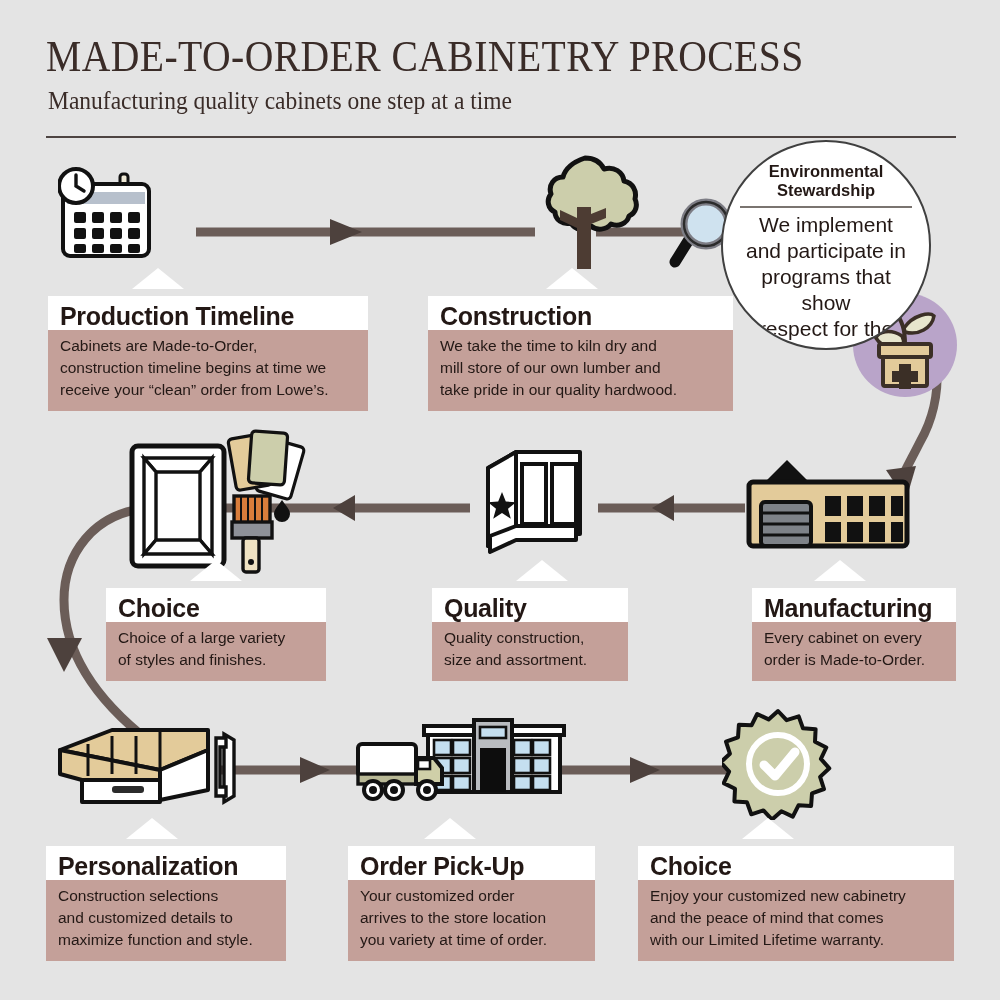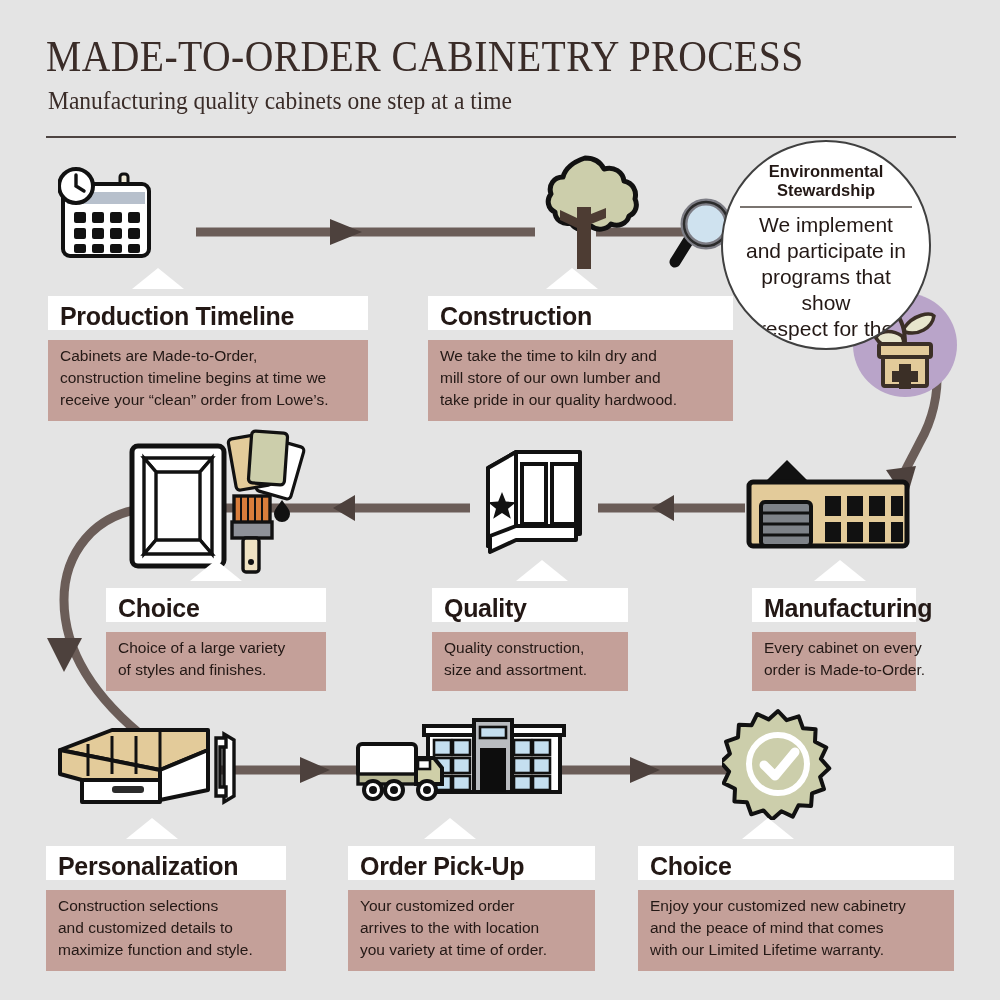--- a/index.html
+++ b/index.html
@@ -52,21 +52,21 @@
     background:#ffffff;
     padding:6px 12px 0 12px;
     font-size:25px;font-weight:700;color:#231815;
     letter-spacing:-.3px;line-height:1.12;
     white-space:nowrap;
     margin-top:8px;
   }
   .card .body{
     background:#c4a099;
     padding:5px 12px 10px 12px;
-    font-size:15.5px;color:#231815;line-height:1.42;margin-top:10px;
+    font-size:15.5px;color:#231815;line-height:1.42;
   }
   .card .body div{white-space:nowrap;}
 
   
   .ecircle{
     position:absolute;left:721px;top:140px;width:210px;height:210px;
     border-radius:50%;background:#fff;border:2px solid #404040;
     box-sizing:border-box;text-align:center;overflow:hidden;
   }
   .ecircle .etitle{
@@ -341,21 +341,21 @@
 
   <div class="card" style="left:432px;top:580px;width:196px;">
     <div class="tip" style="left:84px;"></div>
     <div class="head">Quality</div>
     <div class="body">
       <div>Quality construction,</div>
       <div>size and assortment.</div>
     </div>
   </div>
 
-  <div class="card" style="left:752px;top:580px;width:164px;">
+  <div class="card" style="left:752px;top:580px;width:204px;">
     <div class="tip" style="left:62px;"></div>
     <div class="head">Manufacturing</div>
     <div class="body">
       <div>Every cabinet on every</div>
       <div>order is Made-to-Order.</div>
     </div>
   </div>
 
   <div class="card" style="left:46px;top:838px;width:240px;">
     <div class="tip" style="left:80px;"></div>
@@ -365,21 +365,21 @@
       <div>and customized details to</div>
       <div>maximize function and style.</div>
     </div>
   </div>
 
   <div class="card" style="left:348px;top:838px;width:247px;">
     <div class="tip" style="left:76px;"></div>
     <div class="head">Order Pick-Up</div>
     <div class="body">
       <div>Your customized order</div>
-      <div>arrives to the with location</div>
+      <div>arrives to the store location</div>
       <div>you variety at time of order.</div>
     </div>
   </div>
 
   <div class="card" style="left:638px;top:838px;width:316px;">
     <div class="tip" style="left:104px;"></div>
     <div class="head">Choice</div>
     <div class="body">
       <div>Enjoy  your customized new cabinetry</div>
       <div>and the peace of mind that comes</div>

